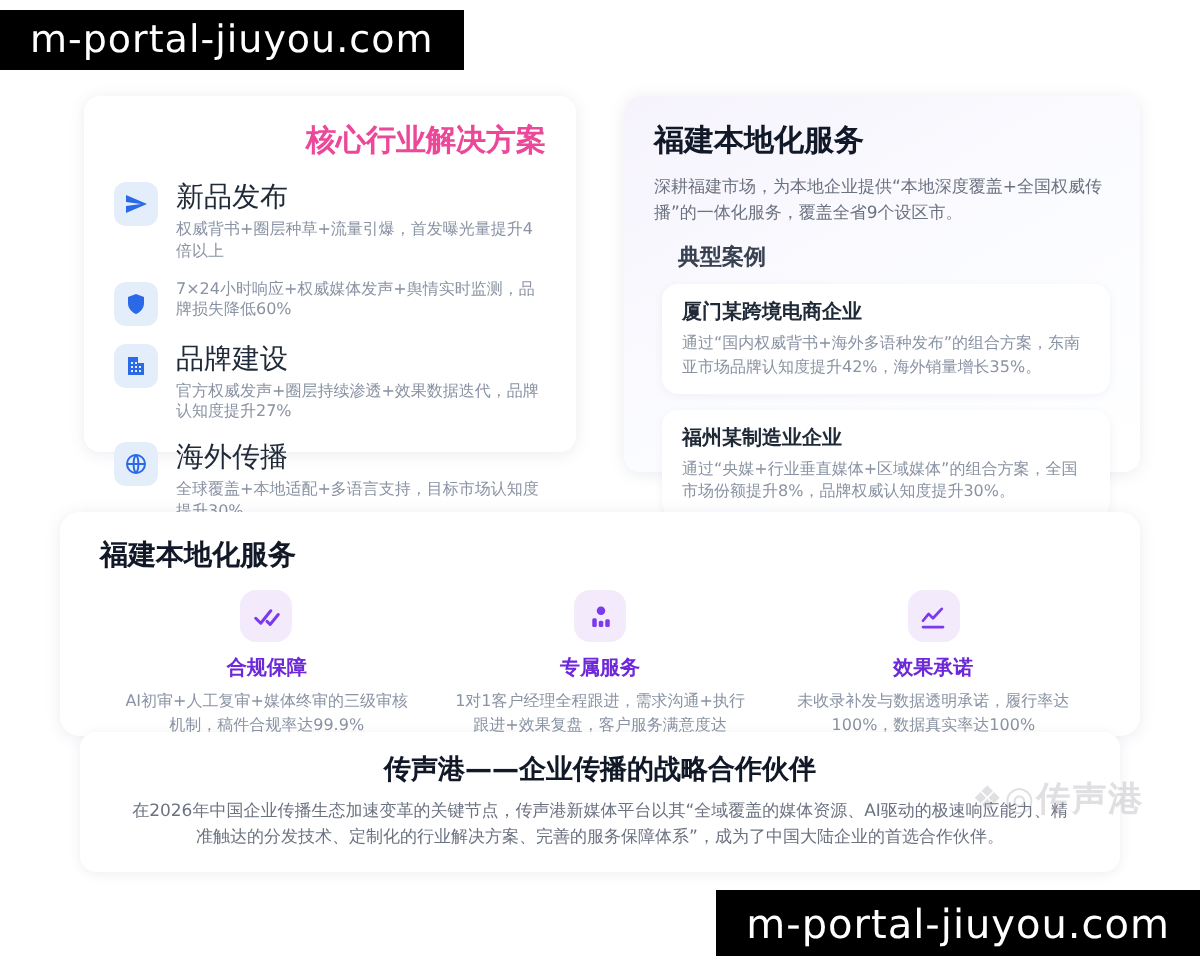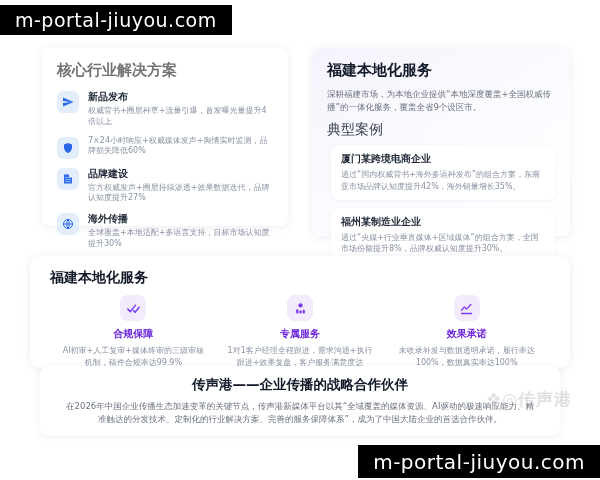--- a/index.html
+++ b/index.html
@@ -26,41 +26,41 @@
 
   .card {
     position: absolute;
     background: #ffffff;
     border-radius: 8px;
     box-shadow: 0 1px 8px rgba(90,100,140,.12);
   }
 
   
   #card-solutions { left: 42px; top: 48px; width: 246px; height: 178px; padding: 13px 15px; }
-  #card-solutions h2 { font-size: 15px; font-weight: bold; color: #737373; margin-bottom: 10px; }
+  #card-solutions h2 { font-size: 15px; font-weight: bold; color: #ec4899; margin-bottom: 10px; text-align: right; }
   .sol-item { display: flex; gap: 9px; margin-bottom: 8px; align-items: flex-start; }
   .sol-icon {
     flex: 0 0 auto;
     width: 22px; height: 22px; border-radius: 6px;
     background: #e4eefb; color: #2a6ae9;
     display: flex; align-items: center; justify-content: center;
     margin-top: 1px;
   }
   .sol-icon svg { width: 12px; height: 12px; }
-  .sol-title { font-size: 10px; font-weight: bold; color: #1f2937; margin-bottom: 2px; }
+  .sol-title { font-size: 14px; font-weight: normal; color: #1f2937; margin-bottom: 2px; }
   .sol-desc { font-size: 8px; color: #8a93a3; line-height: 1.35; }
 
   
   #card-local {
     left: 312px; top: 48px; width: 258px; height: 188px; padding: 13px 15px;
     background: linear-gradient(150deg, #f6f3fc 0%, #fbfcff 55%, #ffffff 100%);
   }
   #card-local h2 { font-size: 15px; font-weight: bold; color: #111827; margin-bottom: 8px; }
   .local-desc { font-size: 8.5px; color: #6b7280; line-height: 1.55; margin-bottom: 7px; }
-  .cases-label { font-size: 14px; font-weight: normal; color: #374151; margin-bottom: 6px; }
+  .cases-label { font-size: 11px; font-weight: bold; color: #374151; margin-bottom: 6px; margin-left: 12px; }
   .case-box {
     background: #ffffff; border-radius: 8px;
     box-shadow: 0 1px 4px rgba(90,100,140,.08);
     padding: 7px 10px; margin-bottom: 8px; margin-left: 4px;
   }
   .case-title { font-size: 10px; font-weight: bold; color: #1f2937; margin-bottom: 3px; }
   .case-desc { font-size: 8px; color: #8a93a3; line-height: 1.45; }
 
   
   #card-guarantee { left: 30px; top: 256px; width: 540px; height: 112px; border-radius: 10px; padding: 13px 20px 10px; }

